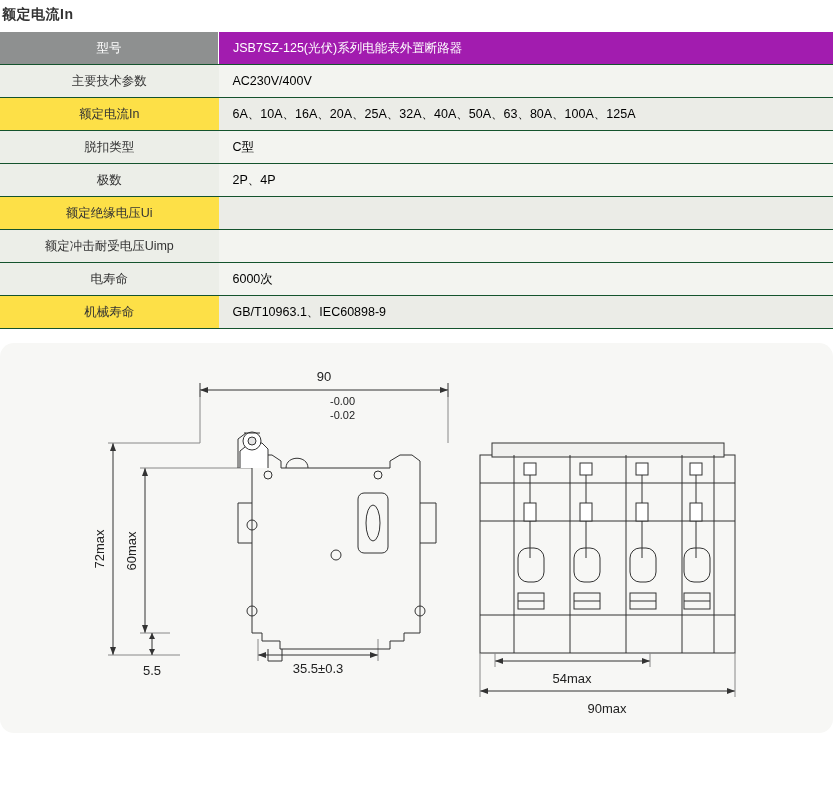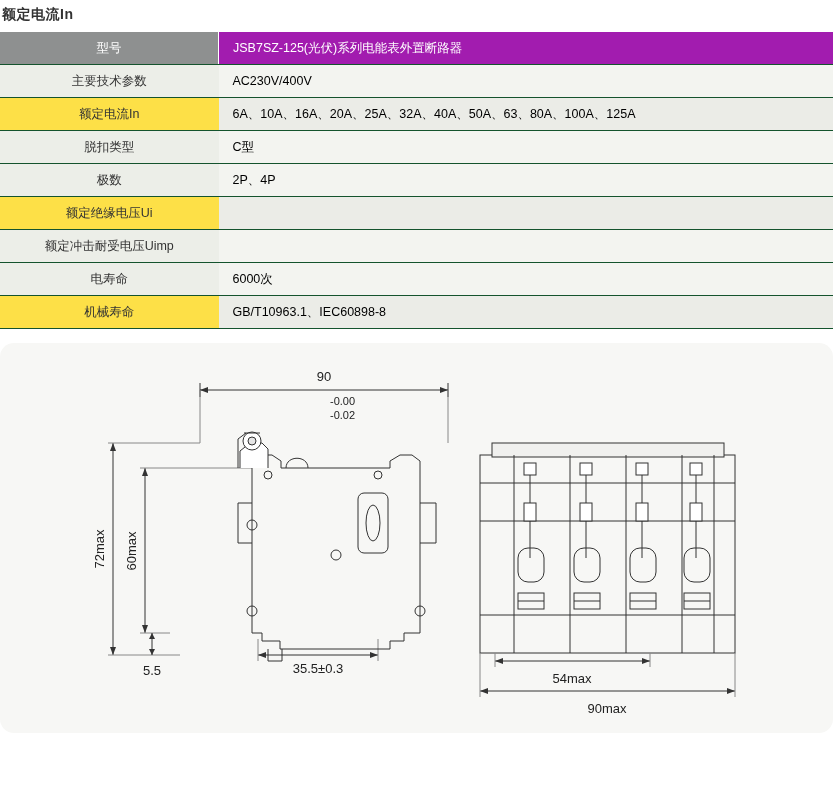--- a/index.html
+++ b/index.html
@@ -123,21 +123,21 @@
     <tr class="rowA">
       <td class="label">额定冲击耐受电压Uimp</td>
       <td class="value"></td>
     </tr>
     <tr class="rowA">
       <td class="label">电寿命</td>
       <td class="value">6000次</td>
     </tr>
     <tr class="rowB">
       <td class="label">机械寿命</td>
-      <td class="value">GB/T10963.1、IEC60898-8</td>
+      <td class="value">GB/T10963.1、IEC60898-9</td>
     </tr>
   </tbody>
 </table>
 
 <div class="drawing-wrap">
   <div class="drawing-bg"></div>
 
   <svg class="drawing" width="833" height="390" viewBox="0 0 833 390">
     <g stroke="#333" fill="none" stroke-width="1">
 

